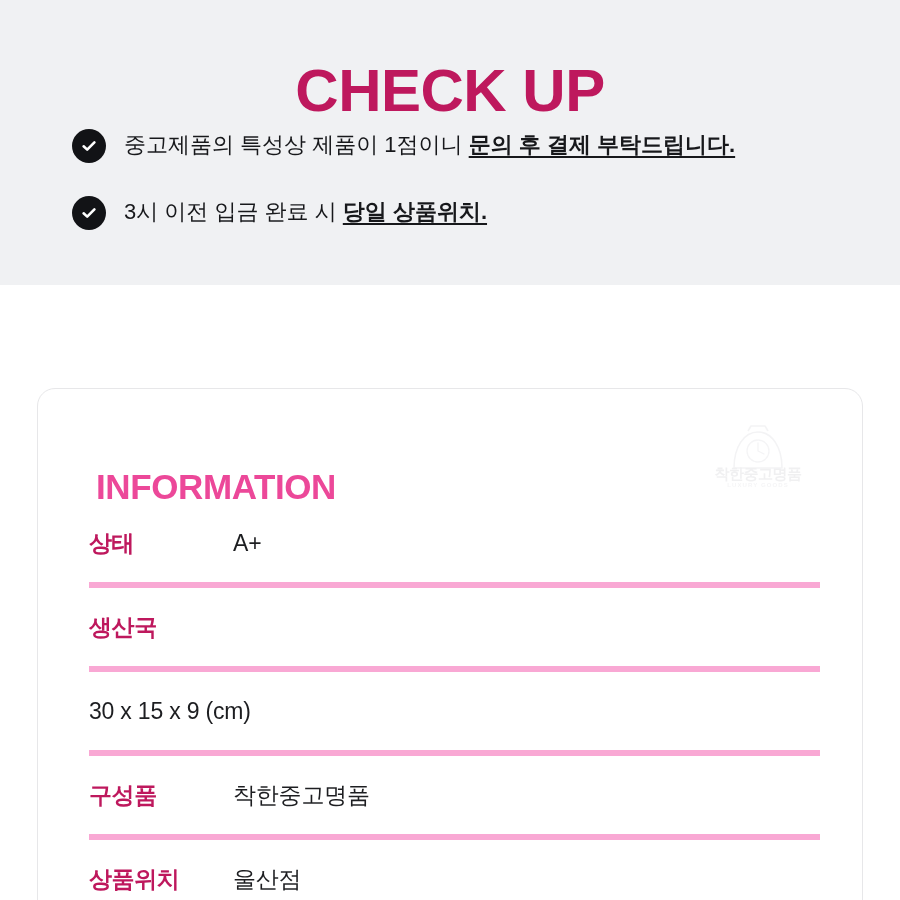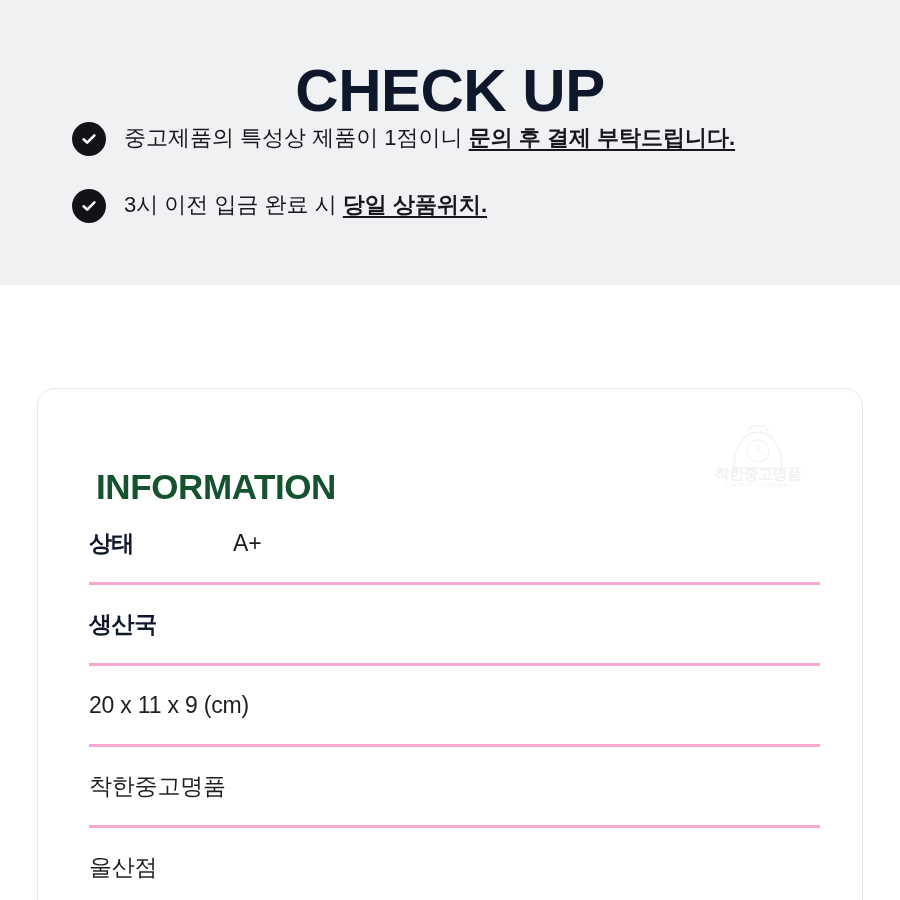--- a/index.html
+++ b/index.html
@@ -30,28 +30,28 @@
   .checkup-title {
     position: absolute;
     left: 0;
     top: 12px;
     width: 900px;
     text-align: center;
     font-size: 60px;
     line-height: 78px;
     font-weight: 900;
     letter-spacing: -0.5px;
-    color: #0f172a;
+    color: #be185d;
     font-family: "Liberation Sans", "DejaVu Sans", sans-serif;
   }
 
   .checkup-list {
     position: absolute;
     left: 72px;
-    top: 121px;
+    top: 128px;
     width: 800px;
   }
 
   .checkup-row {
     display: flex;
     align-items: flex-start;
     margin-bottom: 32px;
   }
 
   .check-icon {
@@ -107,21 +107,21 @@
   }
 
   .info-heading {
     position: absolute;
     left: 58px;
     top: 48px;
     font-size: 35px;
     line-height: 42px;
     font-weight: 900;
     letter-spacing: -0.4px;
-    color: #14532d;
+    color: #ec4899;
   }
 
   .watermark {
     position: absolute;
     right: 44px;
     top: 36px;
     width: 120px;
     height: 66px;
     opacity: 0.30;
     pointer-events: none;
@@ -163,32 +163,32 @@
     left: 51px;
     top: 115px;
     width: 731px;
   }
 
   .info-row {
     position: relative;
     height: 78px;
     display: flex;
     align-items: center;
-    border-top: 3px solid #f9a8d4;
+    border-top: 6px solid #f9a8d4;
   }
   .info-row:first-child {
     border-top: none;
   }
 
   .info-label {
     flex: 0 0 144px;
     font-size: 23px;
     line-height: 30px;
     font-weight: 800;
-    color: #0f172a;
+    color: #be185d;
     letter-spacing: -0.4px;
   }
   .info-value {
     font-size: 23px;
     line-height: 30px;
     font-weight: 400;
     color: #1d1e21;
     letter-spacing: -0.2px;
   }
 </style>
@@ -246,25 +246,27 @@
     <div class="info-row">
       <span class="info-label">상태</span>
       <span class="info-value">A+</span>
     </div>
 
     <div class="info-row">
       <span class="info-label">생산국</span>
     </div>
 
     <div class="info-row">
-      <span class="info-value">20 x 11 x 9 (cm)</span>
-    </div>
-
-    <div class="info-row">
+      <span class="info-value">30 x 15 x 9 (cm)</span>
+    </div>
+
+    <div class="info-row">
+      <span class="info-label">구성품</span>
       <span class="info-value">착한중고명품</span>
     </div>
 
     <div class="info-row">
+      <span class="info-label">상품위치</span>
       <span class="info-value">울산점</span>
     </div>
 
   </div>
 </section>
 
 </body></html>

